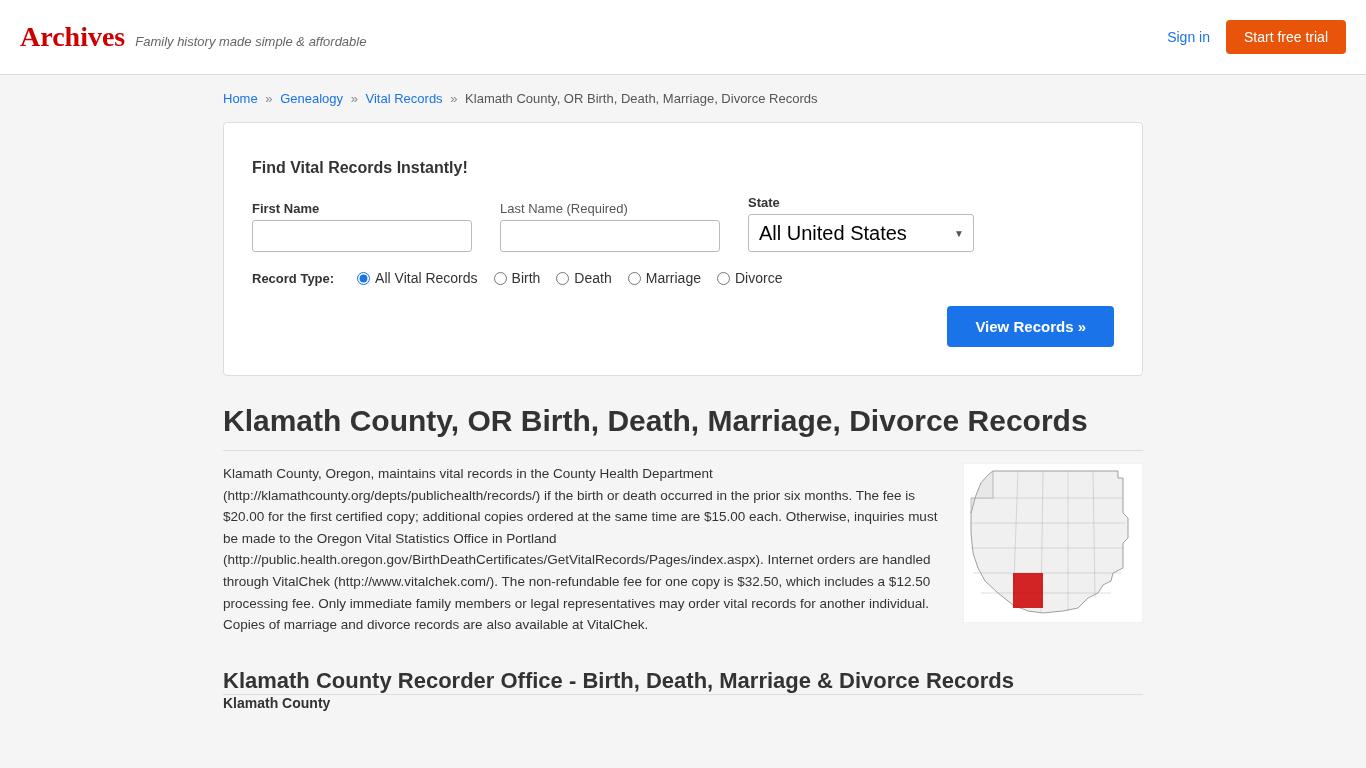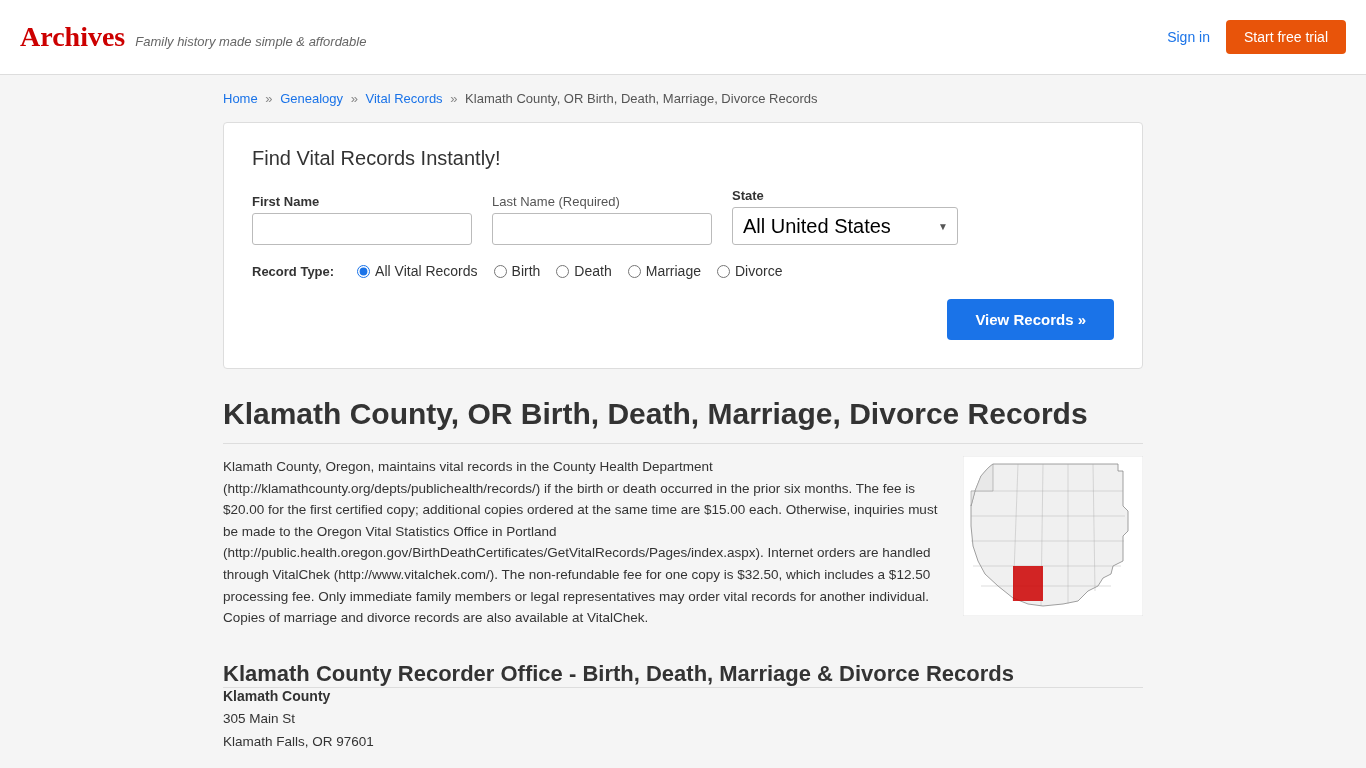--- a/index.html
+++ b/index.html
@@ -75,28 +75,29 @@
 
     
     .search-box {
       background: #fff;
       border: 1px solid #ddd;
       border-radius: 4px;
       padding: 24px 28px 28px;
       margin-bottom: 28px;
     }
     .search-box h2 {
-      font-size: 20px;
-      font-weight: normal;
+      font-size: 16px;
+      font-weight: bold;
       color: #333;
       margin-bottom: 18px;
+      margin-top: 12px;
     }
     .search-fields {
       display: flex;
-      gap: 20px;
+      gap: 28px;
       margin-bottom: 18px;
       align-items: flex-end;
     }
     .field-group {
       display: flex;
       flex-direction: column;
       gap: 4px;
     }
     .field-group label {
       font-size: 13px;
@@ -369,19 +370,15 @@
         <rect x="50" y="110" width="30" height="35" fill="#cc0000" opacity="0.85"></rect>
 
         <path d="M 8,50 L 12,35 L 18,20 L 25,12 L 30,8 L 30,35 L 8,35 Z" fill="#e8e8e8" stroke="#888" stroke-width="0.5"></path>
       </svg>
     </div>
   </div>
 
   <h2 class="section-title">Klamath County Recorder Office - Birth, Death, Marriage &amp; Divorce Records</h2>
   <div class="county-info">
     <div class="county-name">Klamath County</div>
-    <div class="county-address">
-      <div>305 Main St</div>
-      <div>Klamath Falls, OR 97601</div>
-    </div>
   </div>
 
 </div>
 
 </body></html>

